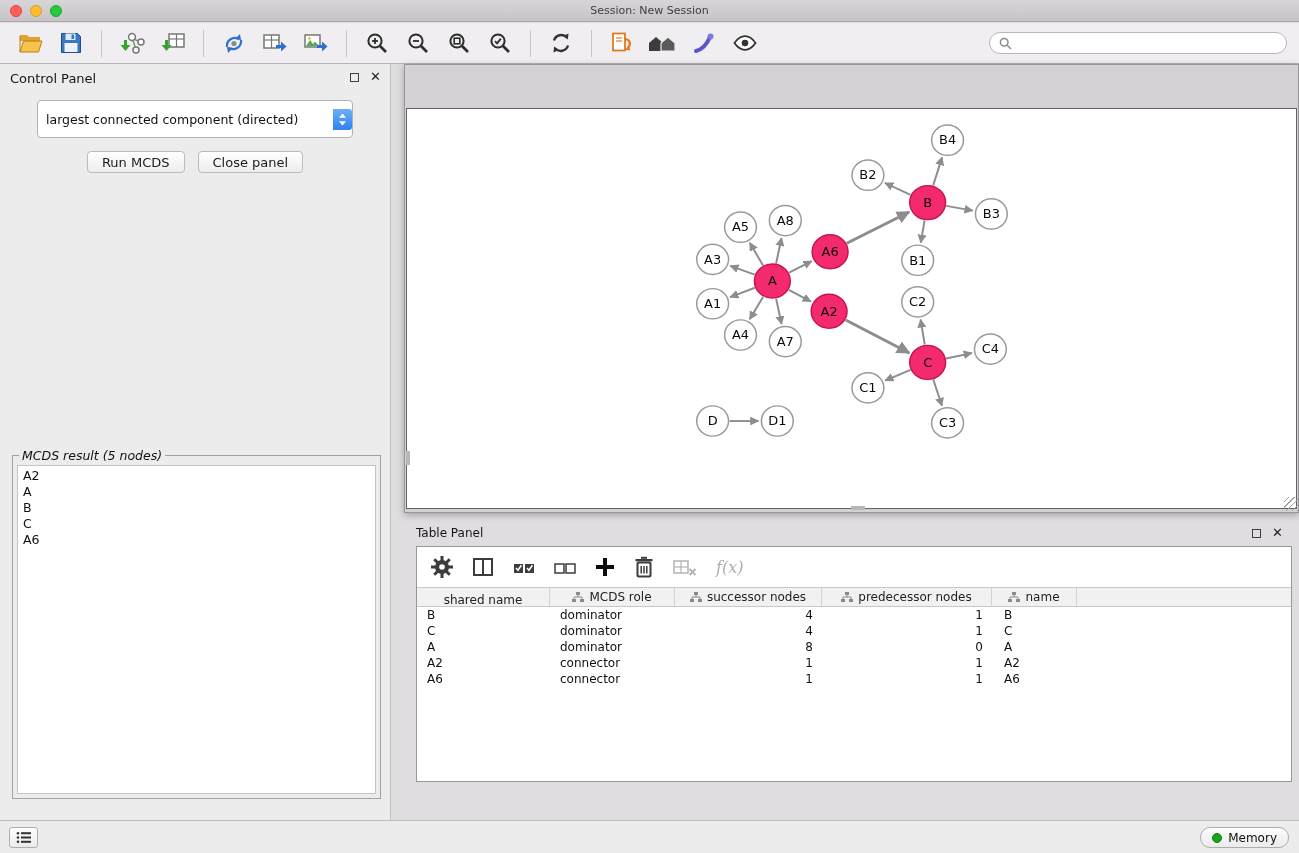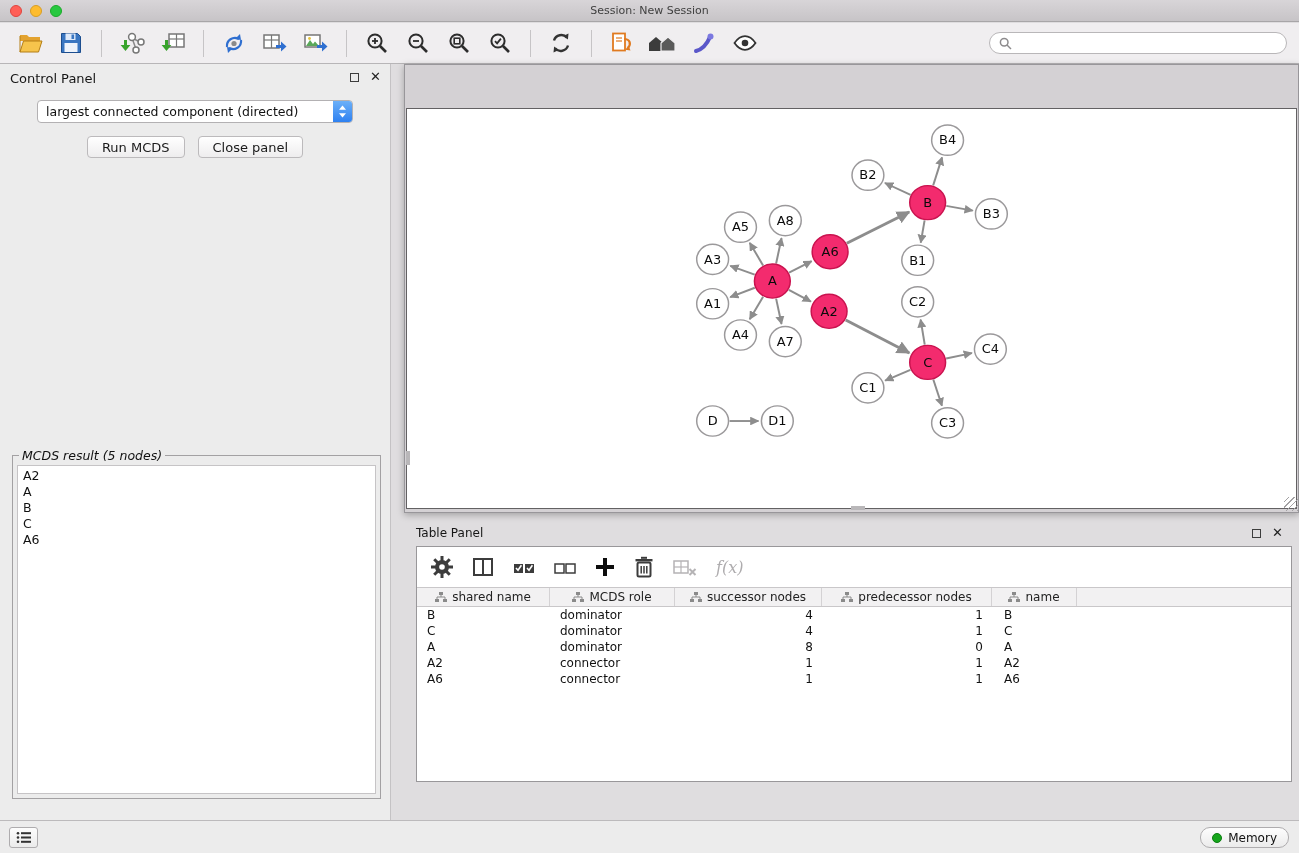--- a/index.html
+++ b/index.html
@@ -29,21 +29,21 @@
   .panel-btns{position:absolute;right:9px;top:8px;display:flex;gap:11px;align-items:center;}
   .float-btn{width:9px;height:9px;border:1.5px solid #3d3d3d;background:transparent;}
   .close-x{font-size:13px;font-weight:bold;color:#222;line-height:10px;}
   .seg{display:flex;}
   .seg .tab{height:21px;line-height:19px;padding:0 11px;background:linear-gradient(#ffffff,#f2f1f2);border:1px solid #b8b6b8;border-left:none;font-size:12.5px;color:#1c1c1c;}
   .seg .tab:first-child{border-left:1px solid #b8b6b8;border-radius:4px 0 0 4px;}
   .seg .tab:last-child{border-radius:0 4px 4px 0;}
   .seg .tab.active{background:linear-gradient(#66abf7,#2f7ef2);border-color:#2a72dd;color:#fff;}
   .cp-tabs-row{display:flex;justify-content:center;margin-top:8px;}
   .opt-label{text-align:center;margin-top:26px;font-size:13px;color:#111;}
-  .dropdown{position:relative;width:316px;height:23px;margin:8px auto 0;background:#fff;border:1px solid #b3b1b3;border-radius:4px;display:flex;align-items:center;}
+  .dropdown{position:relative;width:316px;height:38px;margin:8px auto 0;background:#fff;border:1px solid #b3b1b3;border-radius:4px;display:flex;align-items:center;}
   .dd-text{flex:1;padding-left:8px;font-size:12.5px;color:#111;white-space:nowrap;overflow:hidden;}
   .dd-stepper{width:19px;height:21px;border-radius:0 3px 3px 0;background:linear-gradient(#6cb0f8,#2e81f1);display:flex;align-items:center;justify-content:center;}
   .cp-buttons{display:flex;justify-content:center;gap:13px;margin-top:13px;}
   .mac-btn{background:linear-gradient(#ffffff,#eeedee);border:1px solid #bcbabc;border-radius:4px;height:22px;padding:0 14px;font-size:13px;font-family:inherit;color:#1a1a1a;}
   .result-box{position:absolute;left:12px;right:9px;top:391px;bottom:21px;border:1px solid #a3a1a3;}
   .result-legend{position:absolute;top:-8px;left:6px;background:#ececec;padding:0 3px;font-size:12.5px;color:#111;font-style:italic;}
   .result-list{position:absolute;left:4px;right:4px;top:9px;bottom:4px;background:#fff;border:1px solid #c6c4c6;padding:2px 5px;font-size:12.5px;line-height:16px;overflow:hidden;color:#111;}
 
   
   .net-window{position:absolute;left:404px;top:64px;width:895px;height:449px;background:#d4d1d4;border:1px solid #98969a;box-shadow:0 2px 7px rgba(0,0,0,.28);}
@@ -61,21 +61,21 @@
   .tp-header{position:relative;height:26px;}
   .tp-title{position:absolute;left:12px;top:6px;font-size:12px;color:#161616;}
   .tp-card{position:absolute;left:12px;right:0;top:26px;bottom:34px;background:#fff;border:1px solid #99979a;}
   .tp-toolbar{height:40px;display:flex;align-items:center;gap:19px;padding:0 14px;}
   .tp-tool{display:flex;align-items:center;justify-content:center;}
   .fx-label{font-family:"DejaVu Serif","Liberation Serif",serif;font-style:italic;font-size:16px;color:#aeacae;}
   .thead{display:flex;height:20px;background:#f2f1f2;border-top:1px solid #c9c7c9;border-bottom:1px solid #c9c7c9;}
   .th{display:flex;align-items:center;justify-content:center;gap:5px;font-size:12px;color:#222;border-right:1px solid #d4d2d4;}
   .tr{display:flex;height:16px;}
   .td{font-size:12px;color:#111;line-height:16px;white-space:nowrap;overflow:hidden;}
-  .col0{width:133px;} .col1{width:125px;} .col2{width:147px;} .col3{width:170px;} .col4{width:85px;}
+  .col0{width:133px;flex-direction:column;} .col1{width:125px;} .col2{width:147px;} .col3{width:170px;} .col4{width:85px;}
   .col-fill{flex:1;border-right:none;}
   .td.col0{padding-left:10px;} .td.col1{padding-left:10px;}
   .td.col2,.td.col3{text-align:right;padding-right:9px;}
   .td.col4{padding-left:12px;}
   .tp-tabs-row{position:absolute;left:0;right:0;bottom:6px;display:flex;justify-content:center;}
 
   
   .statusbar{position:absolute;left:0;right:0;bottom:0;height:33px;background:#ececec;border-top:1px solid #bcbabc;}
   .menu-btn{position:absolute;left:9px;top:6px;width:29px;height:21px;border:1px solid #aeacae;border-radius:3px;background:linear-gradient(#fdfdfd,#ebebeb);display:flex;align-items:center;justify-content:center;}
   .memory-btn{position:absolute;right:10px;top:6px;height:21px;border:1px solid #aeacae;border-radius:10px;background:linear-gradient(#fdfdfd,#ebebeb);display:flex;align-items:center;gap:6px;padding:0 11px;font-size:12px;color:#111;}

